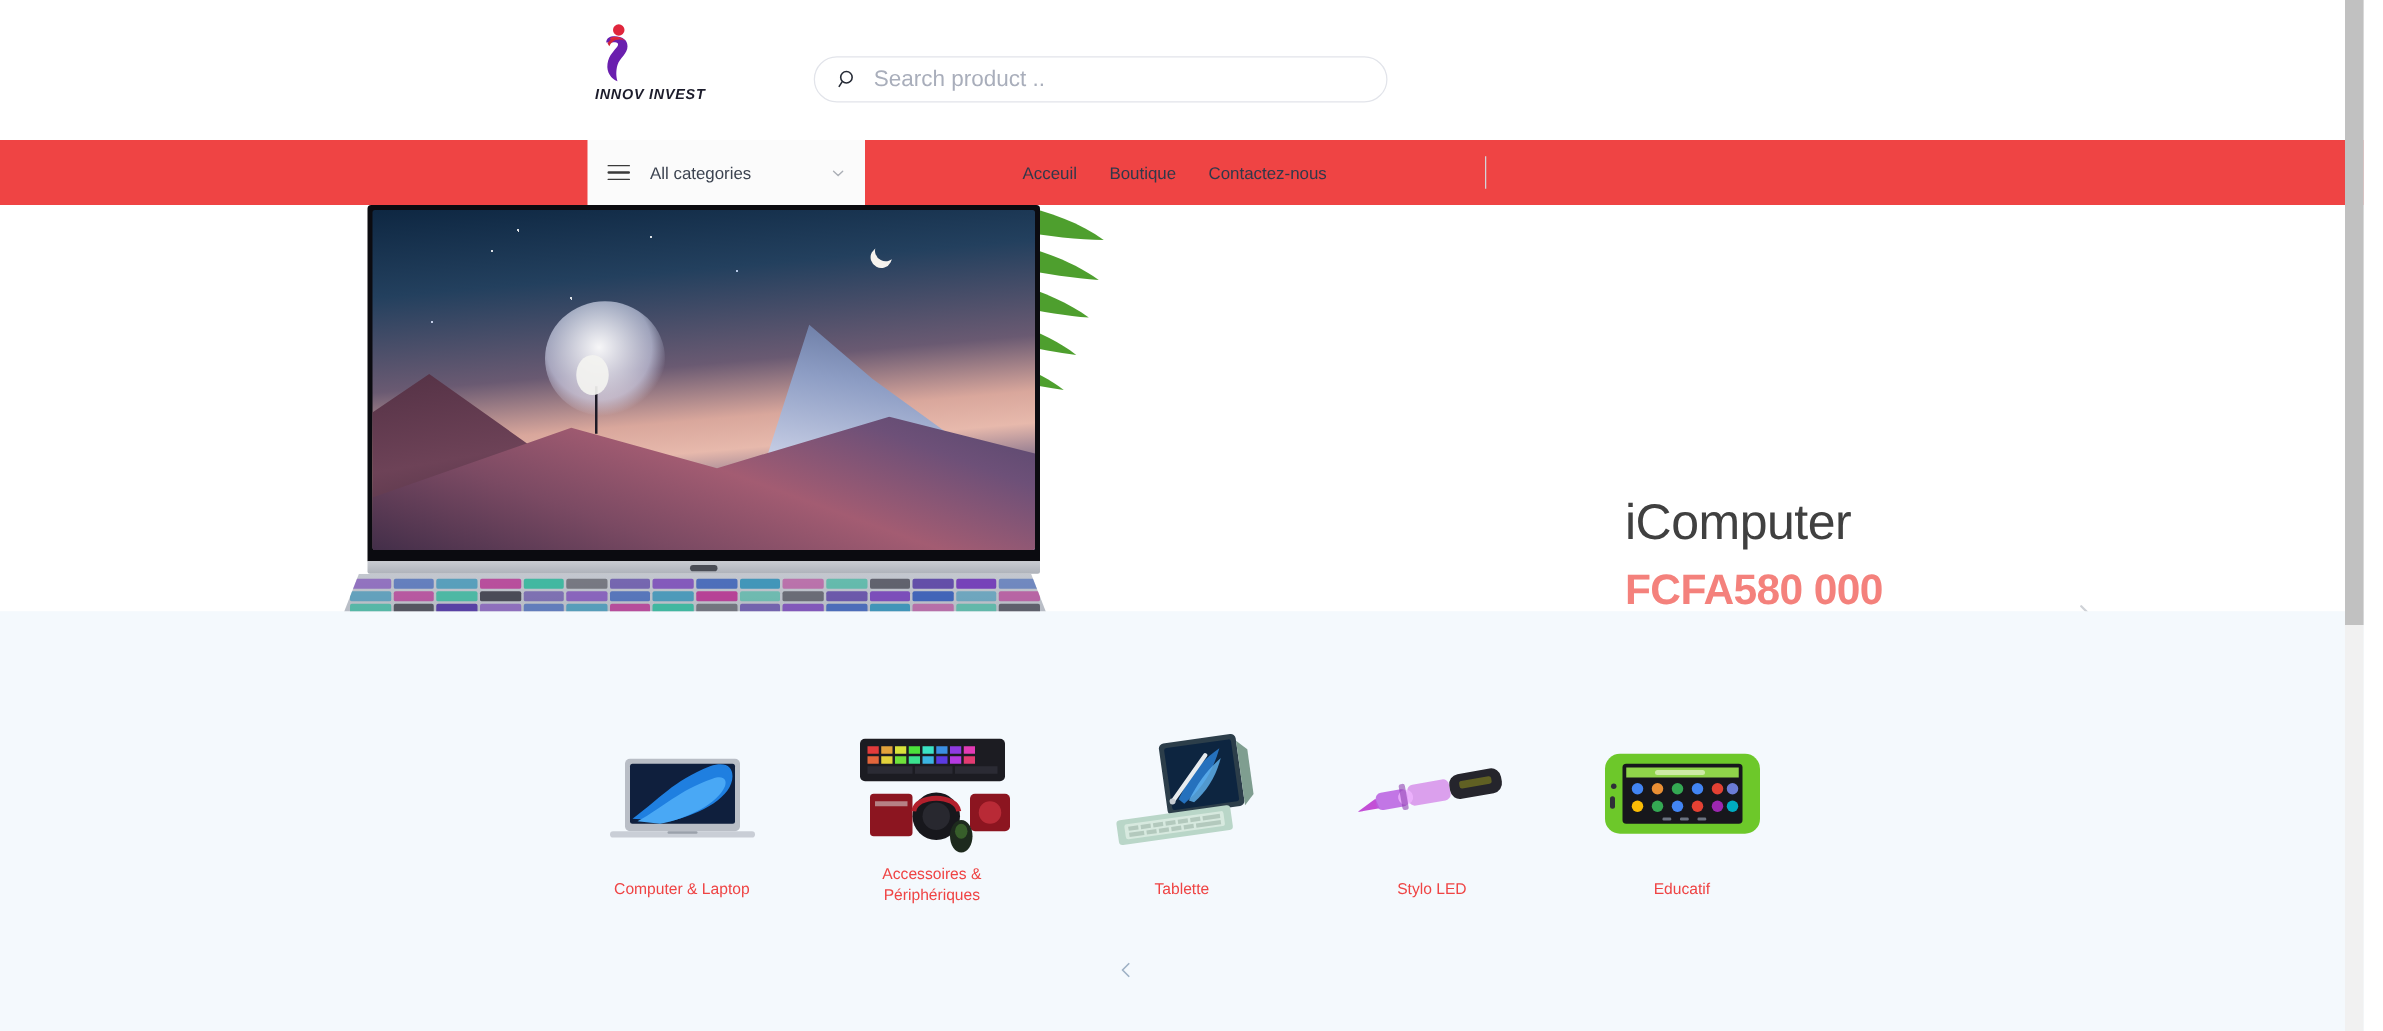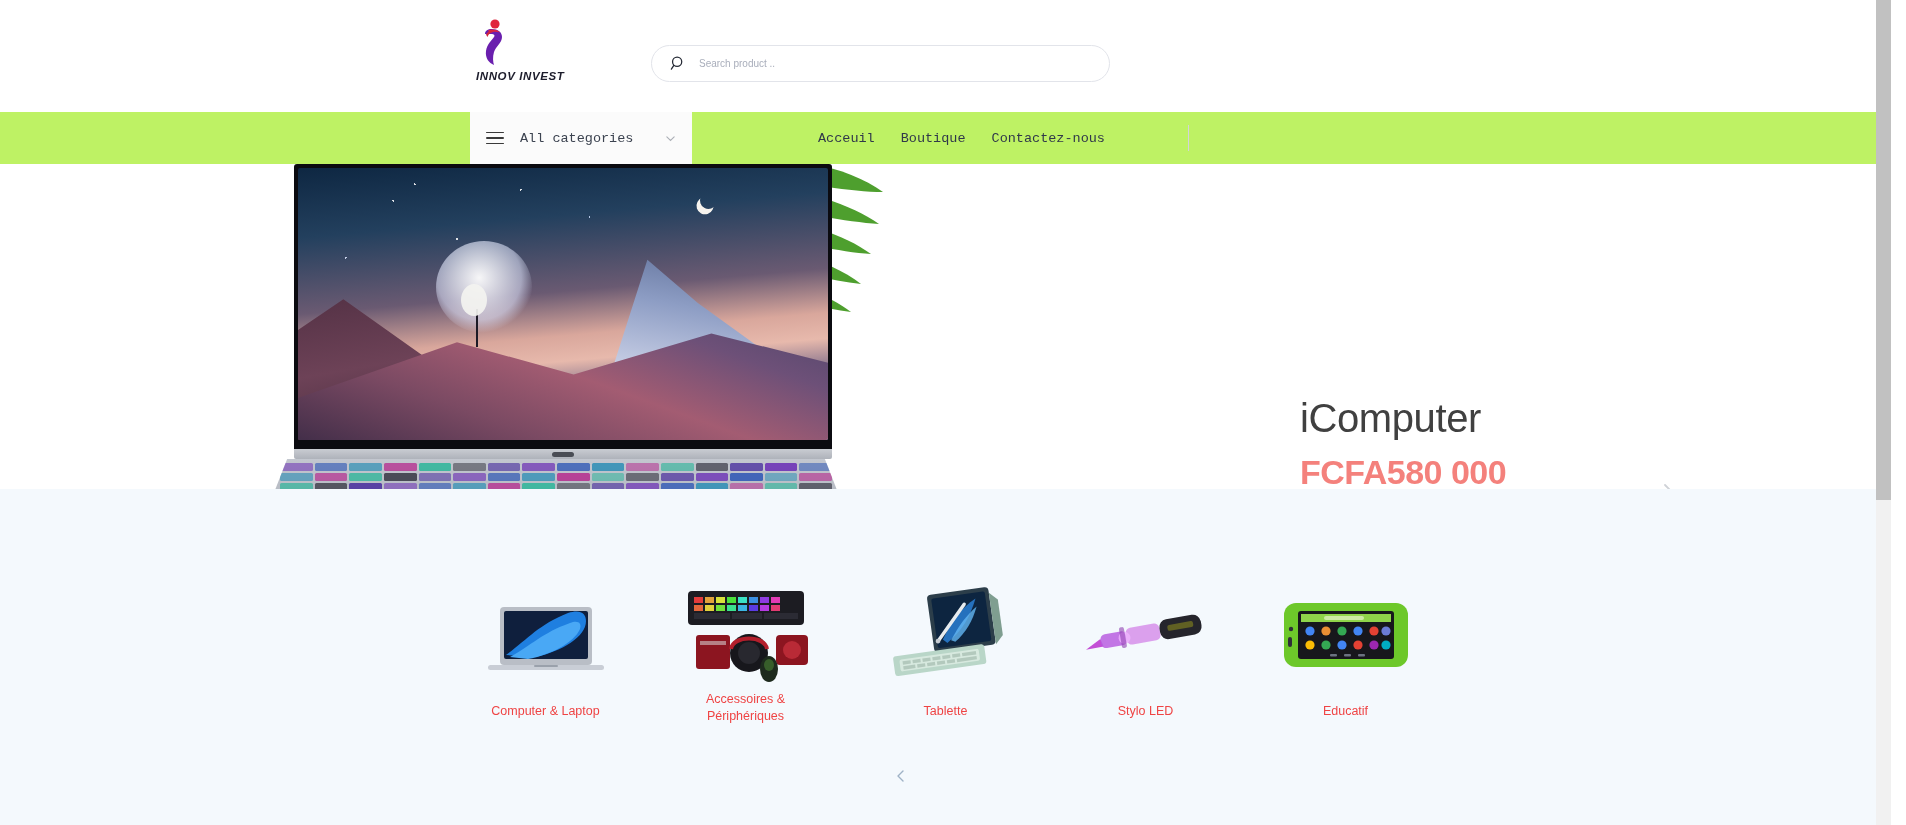--- a/index.html
+++ b/index.html
@@ -51,21 +51,21 @@
     border: 1px solid #e2e4ea;
     border-radius: 30px;
     background: #fff;
     display: flex;
     align-items: center;
     padding: 0 18px;
   }
   .search-box .sicon { width: 17px; height: 17px; flex: 0 0 auto; margin-right: 12px; }
   .search-box input {
     border: none; outline: none;
-    font-size: 10px;
+    font-size: 18px;
     font-family: "Liberation Sans", sans-serif;
     color: #3b3b4f;
     background: transparent;
     width: 100%;
   }
   .search-box input::placeholder { color: #a9aebb; }
 
   .header-actions {
     position: absolute;
     right: 0; top: 38px;
@@ -73,23 +73,22 @@
     display: flex;
     justify-content: flex-start;
     gap: 38px;
     padding-left: 899px;
   }
 
   
   .navbar {
     position: relative;
     height: 52px;
-    background: #bef264;
+    background: #ef4444;
     z-index: 6;
-    font-family: Liberation Mono, monospace;
   }
   .cat-dropdown {
     position: absolute;
     left: 470px; top: 0;
     width: 222px; height: 52px;
     background: #fbfbfb;
     display: flex;
     align-items: center;
     padding: 0 16px;
     cursor: pointer;

